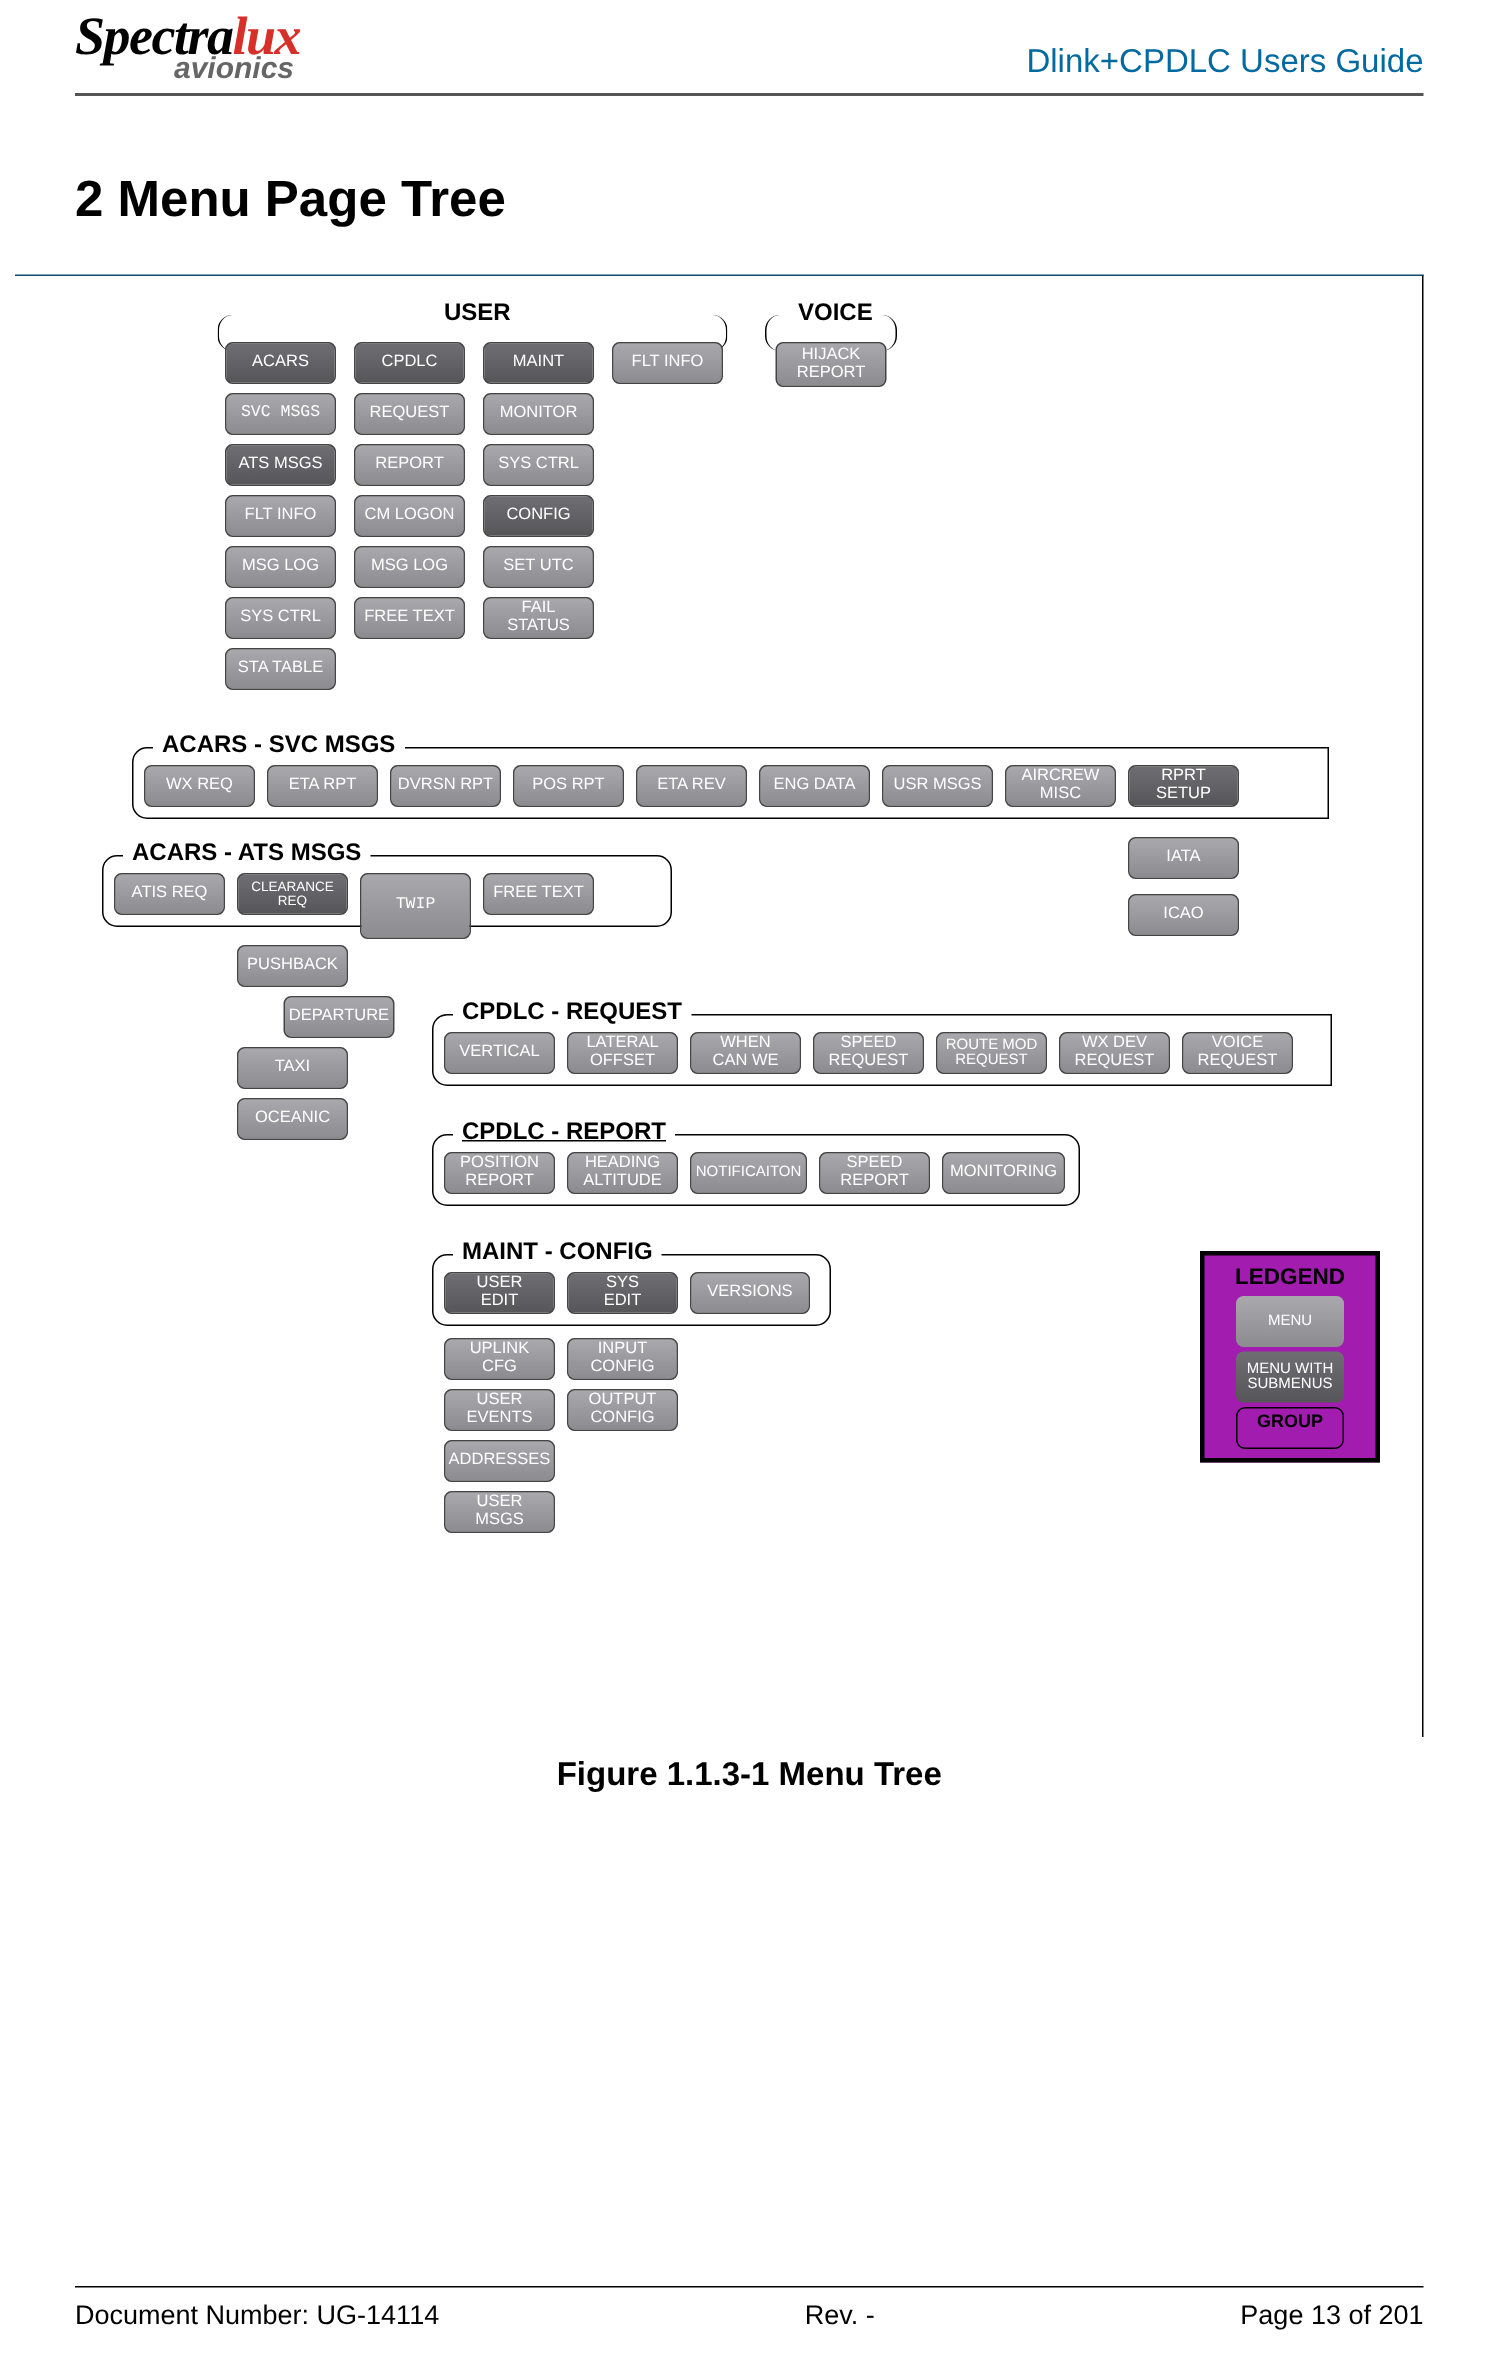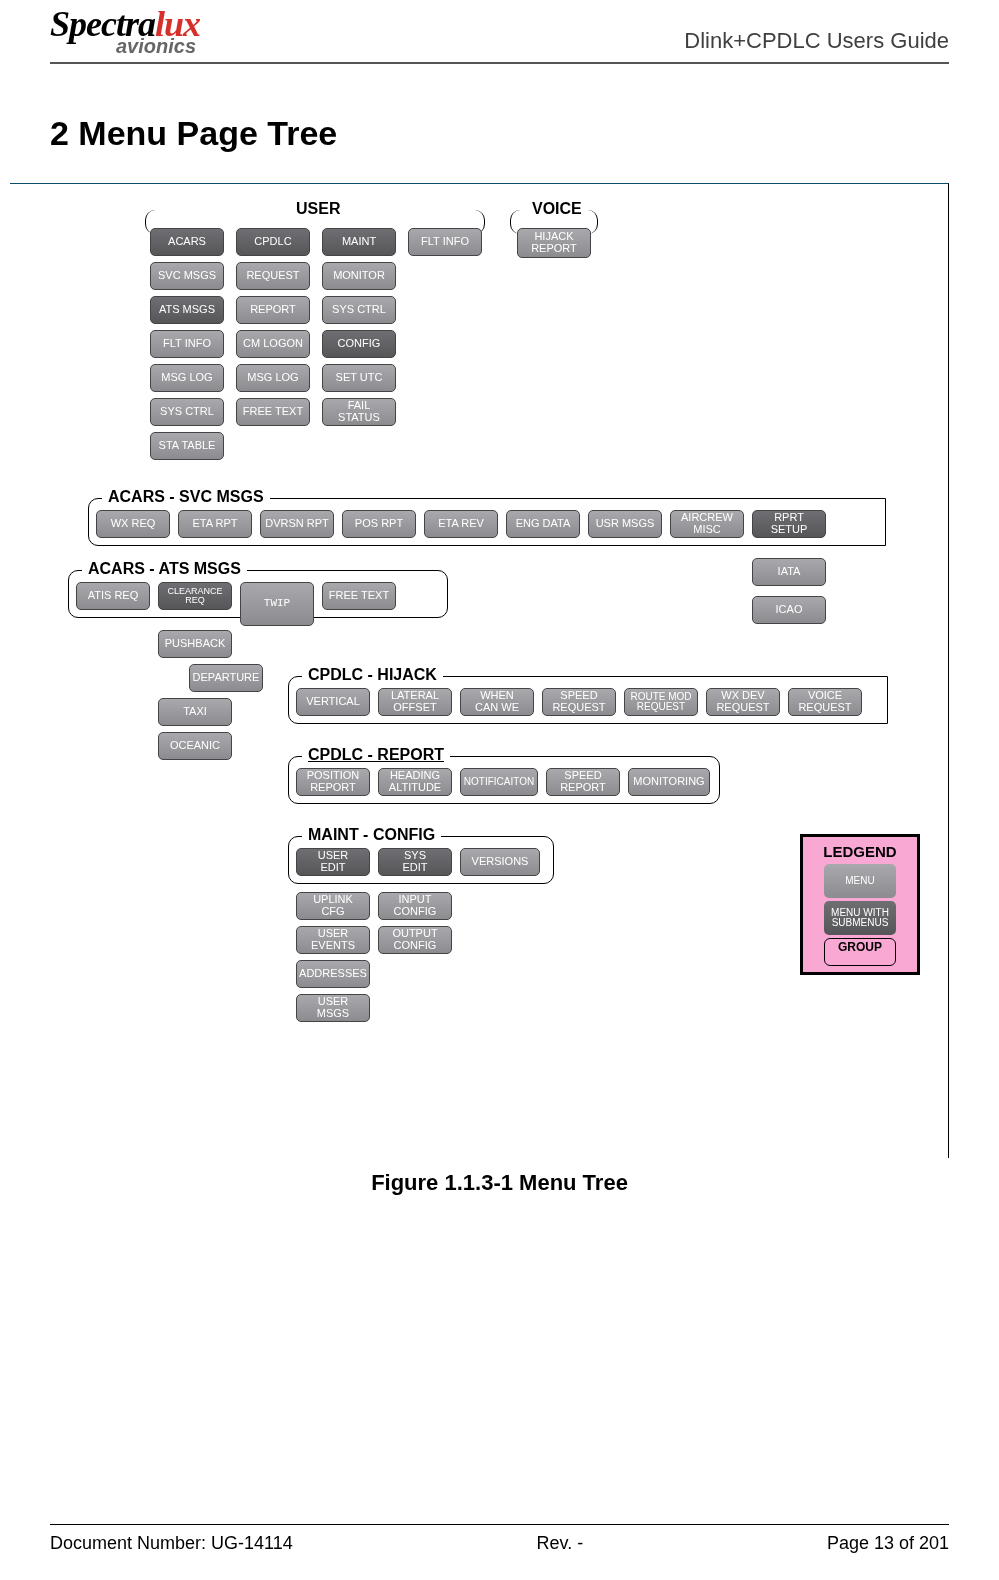--- a/index.html
+++ b/index.html
@@ -37,21 +37,21 @@
   .logo-main .lux { color: #d7302a; }
   .logo-sub {
     text-align: right;
     font-style: italic;
     font-weight: bold;
     font-size: 20px;
     color: #666;
     margin-top: -6px;
     margin-right: 4px;
   }
-  .doc-title { font-size: 22px; color: #404040; margin-bottom: 2px; }
+  .doc-title { font-size: 22px; color: #0369a1; margin-bottom: 2px; }
   h1.section {
     font-size: 34px;
     font-weight: bold;
     margin: 50px 0 30px 0;
   }
   .figure-box {
     border-top: 1px solid #0c4a6e;
     border-right: 1px solid #000;
     padding: 14px 8px 10px 0;
     margin-left: -40px;
@@ -94,21 +94,21 @@
   }
   .menu-plain {
     background: linear-gradient(#a9a9ad, #8c8c90);
   }
   .menu-sub {
     background: linear-gradient(#6f6f73, #565659);
   }
   .legend-box {
     position: absolute;
     border: 3px solid #000;
-    background: #f9a8d4;
+    background: #a21caf;
     padding: 6px;
     z-index: 4;
   }
   .legend-title { font-weight: bold; text-align: center; font-size: 15px; margin-bottom: 4px; }
   .legend-item {
     width: 72px;
     height: 34px;
     margin: 3px auto;
     border-radius: 5px;
     display: flex;
@@ -168,21 +168,21 @@
   <div class="figure-box">
     <div class="fig-inner">
 
       <div class="grp-box" style="left:135px; top:12px; width:340px; height:24px; border-bottom:none;"></div>
       <div class="grp-label" style="left:280px; top:2px;">USER</div>
 
       <div class="grp-box" style="left:500px; top:12px; width:88px; height:24px; border-bottom:none;"></div>
       <div class="grp-label" style="left:516px; top:2px;">VOICE</div>
 
       <div class="btn menu-sub" style="left:140px; top:30px;  width:74px; height:28px;">ACARS</div>
-      <div class="btn menu-plain" style="left:140px; top:64px;  width:74px; height:28px;">SVC MSGS</div>
+      <div class="btn menu-plain" style="left:140px; top:64px;  width:74px; height:28px;font-family:Liberation Mono, monospace;">SVC MSGS</div>
       <div class="btn menu-sub" style="left:140px; top:98px;  width:74px; height:28px;">ATS MSGS</div>
       <div class="btn menu-plain" style="left:140px; top:132px; width:74px; height:28px;">FLT INFO</div>
       <div class="btn menu-plain" style="left:140px; top:166px; width:74px; height:28px;">MSG LOG</div>
       <div class="btn menu-plain" style="left:140px; top:200px; width:74px; height:28px;">SYS CTRL</div>
       <div class="btn menu-plain" style="left:140px; top:234px; width:74px; height:28px;">STA TABLE</div>
 
       <div class="btn menu-sub" style="left:226px; top:30px;  width:74px; height:28px;">CPDLC</div>
       <div class="btn menu-plain" style="left:226px; top:64px;  width:74px; height:28px;">REQUEST</div>
       <div class="btn menu-plain" style="left:226px; top:98px;  width:74px; height:28px;">REPORT</div>
       <div class="btn menu-plain" style="left:226px; top:132px; width:74px; height:28px;">CM LOGON</div>
@@ -226,21 +226,21 @@
 REQ</div>
       <div class="btn menu-plain" style="left:230px; top:384px; width:74px; height:44px;font-family:Liberation Mono, monospace;">TWIP</div>
       <div class="btn menu-plain" style="left:312px; top:384px; width:74px; height:28px;">FREE TEXT</div>
 
       <div class="btn menu-plain" style="left:148px; top:432px; width:74px; height:28px;">PUSHBACK</div>
       <div class="btn menu-plain" style="left:148px; top:466px; width:74px; height:28px;margin-left:31px;">DEPARTURE</div>
       <div class="btn menu-plain" style="left:148px; top:500px; width:74px; height:28px;">TAXI</div>
       <div class="btn menu-plain" style="left:148px; top:534px; width:74px; height:28px;">OCEANIC</div>
 
       <div class="grp-box" style="left:278px; top:478px; width:600px; height:48px; border-top:1px solid #000; border-top-right-radius:0; border-bottom-right-radius:0;"></div>
-      <div class="grp-label" style="left:292px; top:468px;">CPDLC - HIJACK</div>
+      <div class="grp-label" style="left:292px; top:468px;">CPDLC - REQUEST</div>
       <div class="btn menu-plain" style="left:286px; top:490px; width:74px; height:28px;">VERTICAL</div>
       <div class="btn menu-plain" style="left:368px; top:490px; width:74px; height:28px;">LATERAL
 OFFSET</div>
       <div class="btn menu-plain" style="left:450px; top:490px; width:74px; height:28px;">WHEN
 CAN WE</div>
       <div class="btn menu-plain" style="left:532px; top:490px; width:74px; height:28px;">SPEED
 REQUEST</div>
       <div class="btn menu-plain" style="left:614px; top:490px; width:74px; height:28px; font-size:10px;">ROUTE MOD
 REQUEST</div>
       <div class="btn menu-plain" style="left:696px; top:490px; width:74px; height:28px;">WX DEV

